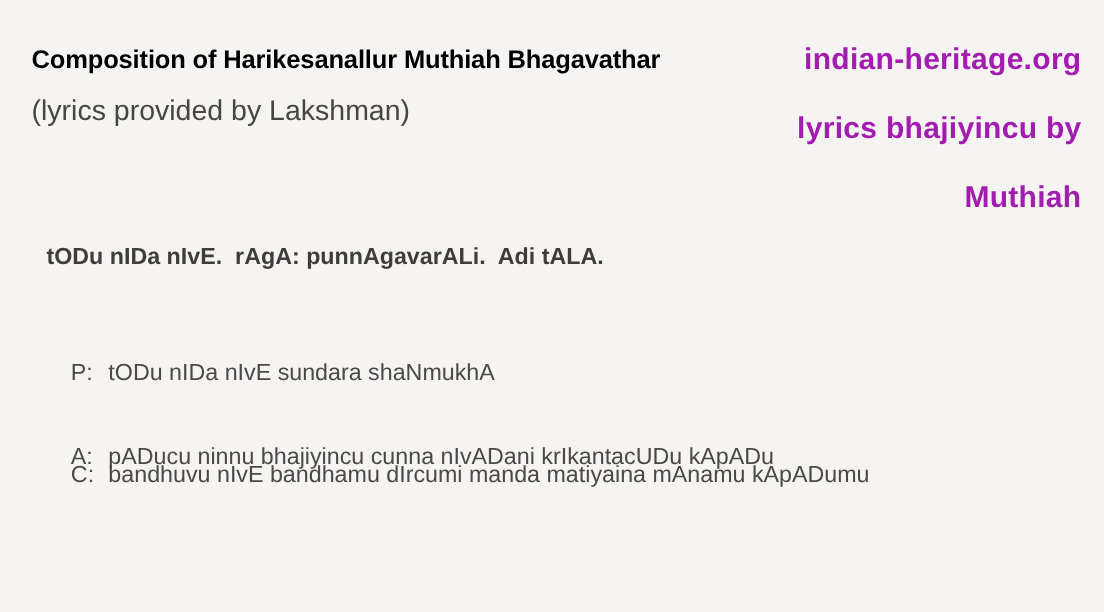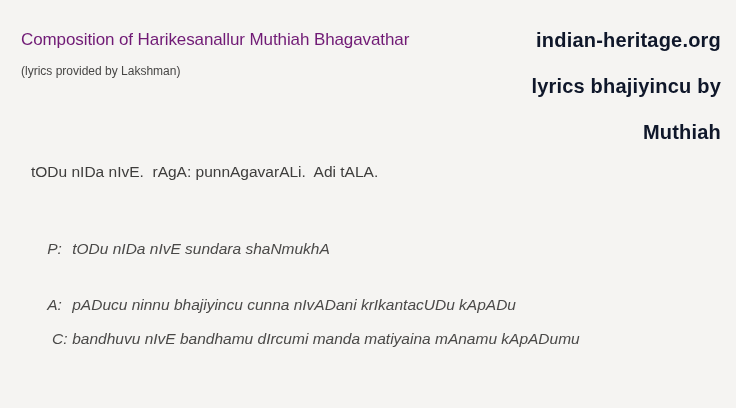--- a/index.html
+++ b/index.html
@@ -11,68 +11,67 @@
   body { background: #f5f4f2; }
   .page {
     position: relative;
     width: 736px; height: 408px;
     background: #f5f4f2;
   }
   .page-title {
     position: absolute;
     left: 21px; top: 30px;
     font-size: 17px;
-    font-weight: 400;
+    font-weight: 700;
     letter-spacing: -0.1px;
-    color: #701a75;
+    color: #000000;
     white-space: pre-wrap;
   }
   .page-subtitle {
     position: absolute;
     left: 21px; top: 64px;
-    font-size: 12px;
+    font-size: 19px;
     font-weight: 400;
     color: #474645;
     white-space: pre-wrap;
   }
   .watermark {
     position: absolute;
     top: 17px; right: 15px;
     text-align: right;
     font-size: 20px;
     font-weight: 700;
     line-height: 46px;
     letter-spacing: 0.2px;
-    color: #0f172a;
+    color: #a21caf;
     user-select: none;
   }
   .song-header {
     position: absolute;
     left: 31px; top: 163px;
     font-size: 15.5px;
-    font-weight: 400;
+    font-weight: 700;
     color: #3e3d3c;
     white-space: pre-wrap;
   }
   .lyric-line {
     position: absolute;
     left: 30px;
     font-size: 15.5px;
     font-weight: 400;
     color: #4a4948;
     white-space: pre-wrap;
-    font-style: italic;
   }
   .lyric-line .line-label {
     display: inline-block;
     min-width: 25px;
   }
   .lyric-line.line-p { top: 222px; }
   .lyric-line.line-a { top: 278px; }
-  .lyric-line.line-c { top: 312px; text-align: center; }
+  .lyric-line.line-c { top: 290px; }
   .lyric-line.line-cont { top: 339px; left: 46px; }
 </style>
 </head>
 <body>
 
 <div class="page">
 
   <div class="watermark">
     <div>indian-heritage.org</div>
     <div>lyrics bhajiyincu by</div>

